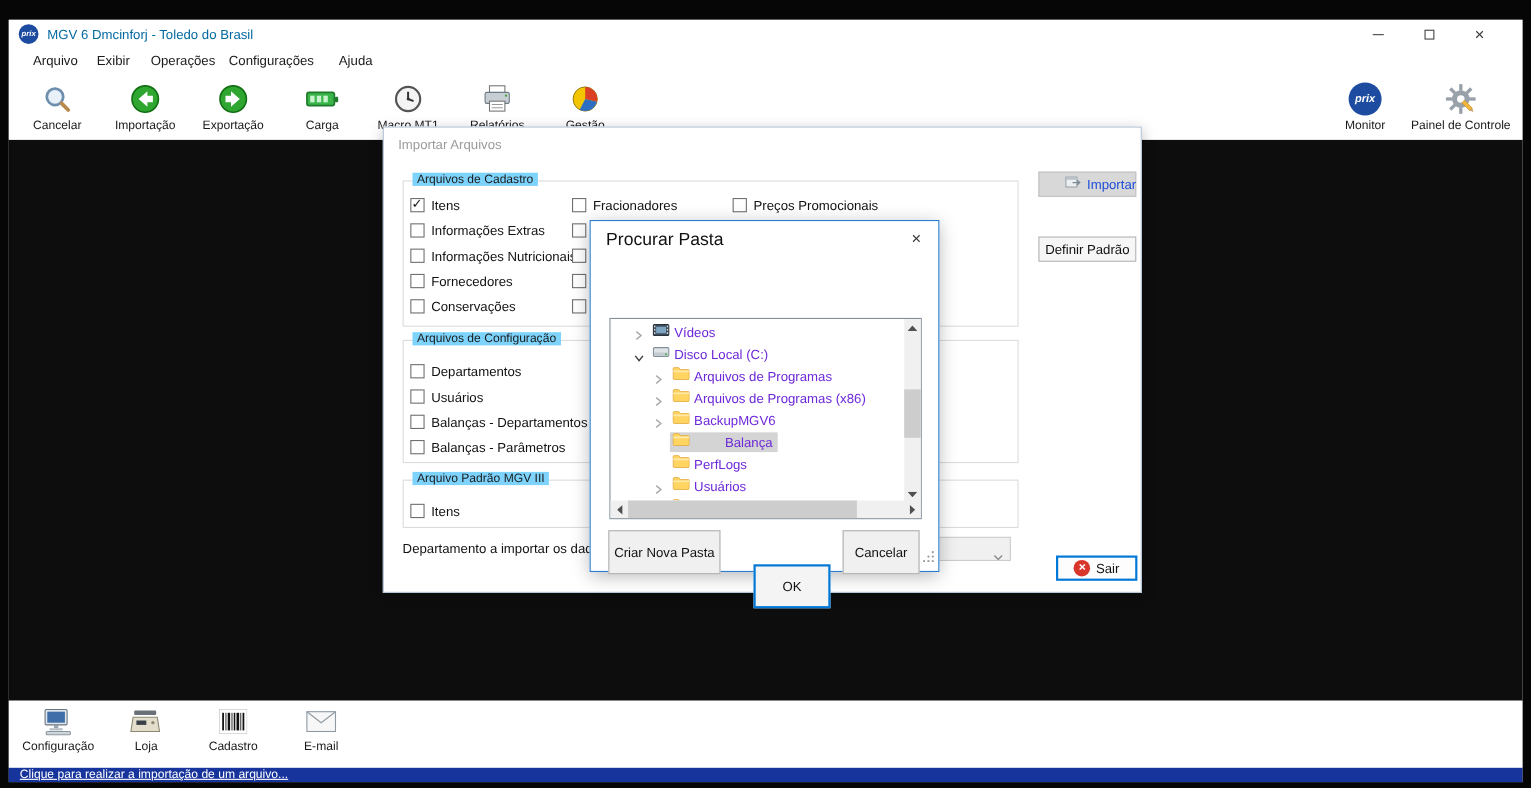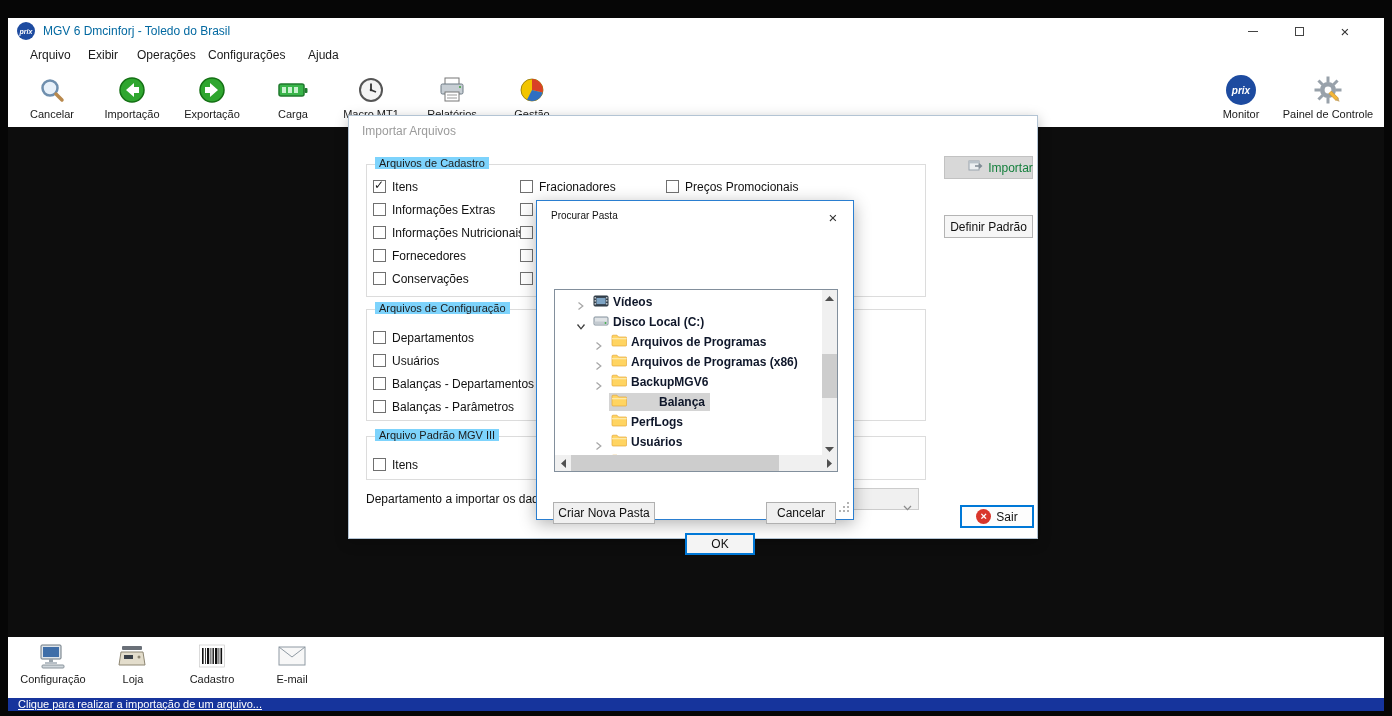--- a/index.html
+++ b/index.html
@@ -58,55 +58,55 @@
   .g1 { left:17px; top:48px; width:560px; height:133px; }
   .g2 { left:17px; top:193px; width:560px; height:112px; }
   .g3 { left:17px; top:320px; width:560px; height:44px; }
 
   .dept-label { position:absolute; left:17px; top:372px; height:22px; line-height:22px; font-size:12px; color:#111; white-space:nowrap; }
   .dept-combo { position:absolute; left:200px; top:372px; width:370px; height:22px; background:#f0f0f0; border:1px solid #cccccc; }
   .dept-combo .chev { position:absolute; right:6px; top:8px; }
 
   .btn { position:absolute; display:flex; align-items:center; justify-content:center; font-size:12px; color:#111;
          background:#f0f0f0; border:1px solid #aeaeae; cursor:default; white-space:nowrap; }
-  #btn-importar { left:595px; top:40px; width:89px; height:23px; background:#d8d8d8; border-color:#c2c2c2; color:#15803d; gap:5px;padding-left:24px; }
+  #btn-importar { left:595px; top:40px; width:89px; height:23px; background:#d8d8d8; border-color:#c2c2c2; color:#1d4ed8; gap:5px;padding-left:24px; }
   #btn-definir  { left:595px; top:99px; width:89px; height:23px; background:#f6f6f6; border-color:#b4b4b4; }
   #btn-sair     { left:611px; top:389px; width:74px; height:23px; background:#fdfdfd; border:2px solid #0078d7; gap:5px; }
   .sair-ico { width:15px; height:15px; border-radius:50%; background:#d9362b; color:#fff; font-size:11px; font-weight:bold;
               display:flex; align-items:center; justify-content:center; line-height:1; }
 
   
   #dlg-browse { position:absolute; left:536px; top:200px; width:318px; height:320px; background:#fff;
                 border:1px solid #2a7ed0; z-index:20; box-shadow:0 4px 16px rgba(0,0,0,.3); }
-  .bd-title { position:absolute; left:14px; top:9px; font-size:10px; color:#111; }
+  .bd-title { position:absolute; left:14px; top:9px; font-size:16px; color:#111; }
   .bd-close { position:absolute; right:6px; top:4px; width:28px; height:24px; display:flex; align-items:center; justify-content:center; }
 
   .tree { position:absolute; left:17px; top:88px; width:284px; height:183px; border:1px solid #828f9c; background:#fff; }
   .tcontent { position:absolute; left:0; top:0; right:15px; bottom:16px; overflow:hidden; }
   .trow { position:absolute; left:0; height:20px; width:260px; cursor:default; }
   .chev { position:absolute; top:5px; }
   .lvl1 .chev { left:21px; }
   .lvl2 .chev { left:39px; }
   .hl { position:absolute; top:1px; height:18px; display:flex; align-items:center; gap:4px; padding:0 5px 0 2px; }
   .lvl1 .hl { left:36px; }
   .lvl2 .hl { left:54px; }
   .trow.selected .hl { background:#d4d4d4;gap:32px; }
-  .tl { font-size:12px; color:#0f172a; white-space:nowrap;font-weight:bold; }
+  .tl { font-size:12px; color:#6d28d9; white-space:nowrap; }
 
   .vscroll { position:absolute; right:0; top:0; width:15px; height:167px; background:#f0f0f0; }
   .vs-btn { position:absolute; left:0; width:15px; height:16px; display:flex; align-items:center; justify-content:center; }
   .vs-up { top:0; } .vs-down { bottom:0; }
   .vs-thumb { position:absolute; left:0; top:64px; width:15px; height:44px; background:#cdcdcd; }
 
   .hscroll { position:absolute; left:0; bottom:0; height:16px; width:282px; background:#f0f0f0; }
   .hs-btn { position:absolute; top:0; width:16px; height:16px; display:flex; align-items:center; justify-content:center; }
   .hs-left { left:0; } .hs-right { right:0; }
   .hs-thumb { position:absolute; left:16px; top:0; width:208px; height:16px; background:#cdcdcd; }
 
-  .bbtn { position:absolute; top:301px; height:22px; background:#f0f0f0; border:1px solid #b0b0b0; font-size:12px;
+  .bbtn { position:absolute; top:281px; height:40px; background:#f0f0f0; border:1px solid #b0b0b0; font-size:12px;
           display:flex; align-items:center; justify-content:center; color:#111; white-space:nowrap; }
   #btn-newfolder { left:16px; width:102px; }
   #btn-ok { left:148px; width:70px; border:2px solid #0078d7; background:#f4f4f4;margin-top:31px; }
   #btn-cancel { left:229px; width:70px; }
   .grip { position:absolute; right:3px; bottom:3px; }
 </style>
 </head>
 <body>
 
 <div id="app">

